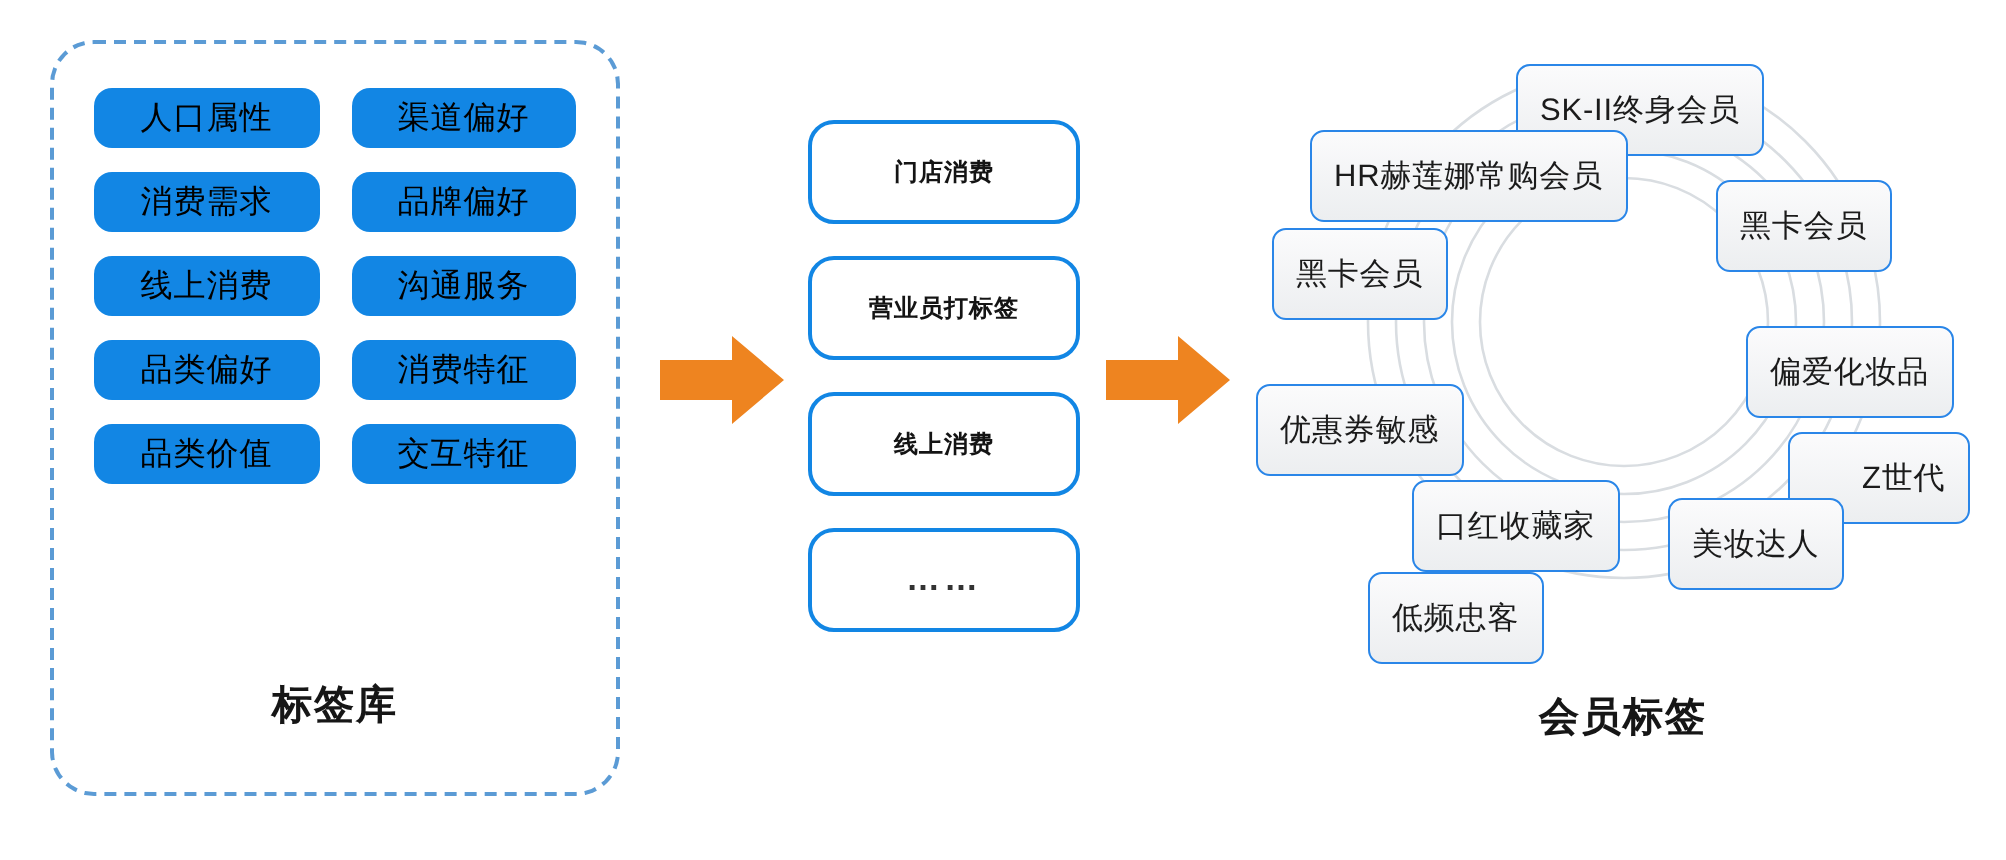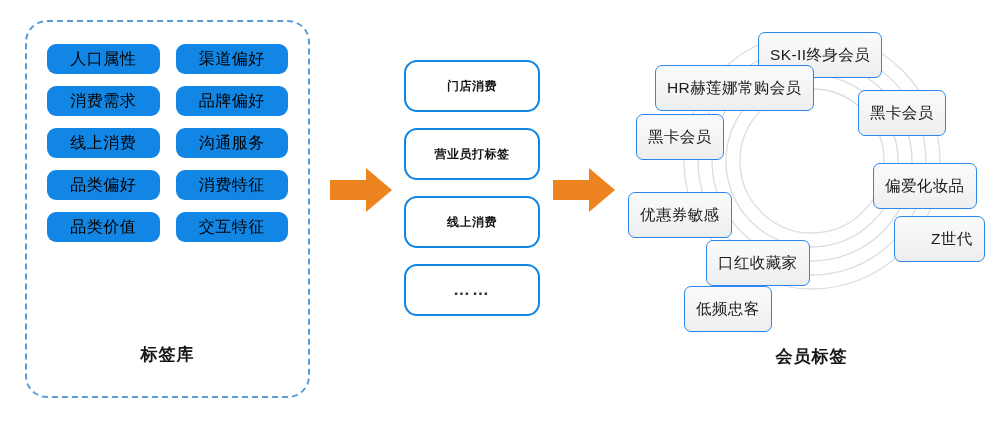--- a/index.html
+++ b/index.html
@@ -22,21 +22,21 @@
     column-gap:16px;row-gap:12px;
   }
   .pill{
     height:30px;border-radius:9px;background:#1286e4;
     color:#000000;font-size:16px;letter-spacing:.5px;
     display:flex;align-items:center;justify-content:center;
     white-space:nowrap;user-select:none;
   }
   .panel-caption{
     position:absolute;left:0;width:100%;text-align:center;
-    font-size:17px;font-weight:bold;color:#161616;letter-spacing:1px;
+    font-size:20px;font-weight:bold;color:#161616;letter-spacing:1px;
   }
   #library-caption{bottom:30px;}
 
   
   .arrow{position:absolute;}
 
   
   #panel-scenes{position:absolute;left:404px;top:60px;width:136px;height:310px;}
   .scene-box{
     width:136px;height:52px;margin-bottom:16px;box-sizing:border-box;
@@ -114,18 +114,19 @@
     </svg>
 
     <div class="mtag" style="left:138px;top:32px;">SK-II终身会员</div>
     <div class="mtag" style="left:35px;top:65px;">HR赫莲娜常购会员</div>
     <div class="mtag" style="left:238px;top:90px;">黑卡会员</div>
     <div class="mtag" style="left:16px;top:114px;">黑卡会员</div>
     <div class="mtag" style="left:253px;top:163px;">偏爱化妆品</div>
     <div class="mtag" style="left:8px;top:192px;">优惠券敏感</div>
     <div class="mtag" style="left:274px;top:216px;padding-left:36px;">Z世代</div>
     <div class="mtag" style="left:86px;top:240px;">口红收藏家</div>
+    <div class="mtag" style="left:214px;top:249px;">美妆达人</div>
     <div class="mtag" style="left:64px;top:286px;">低频忠客</div>
   </div>
 
   <div class="panel-caption" id="member-caption">会员标签</div>
 
 </div>
 
 </body></html>

